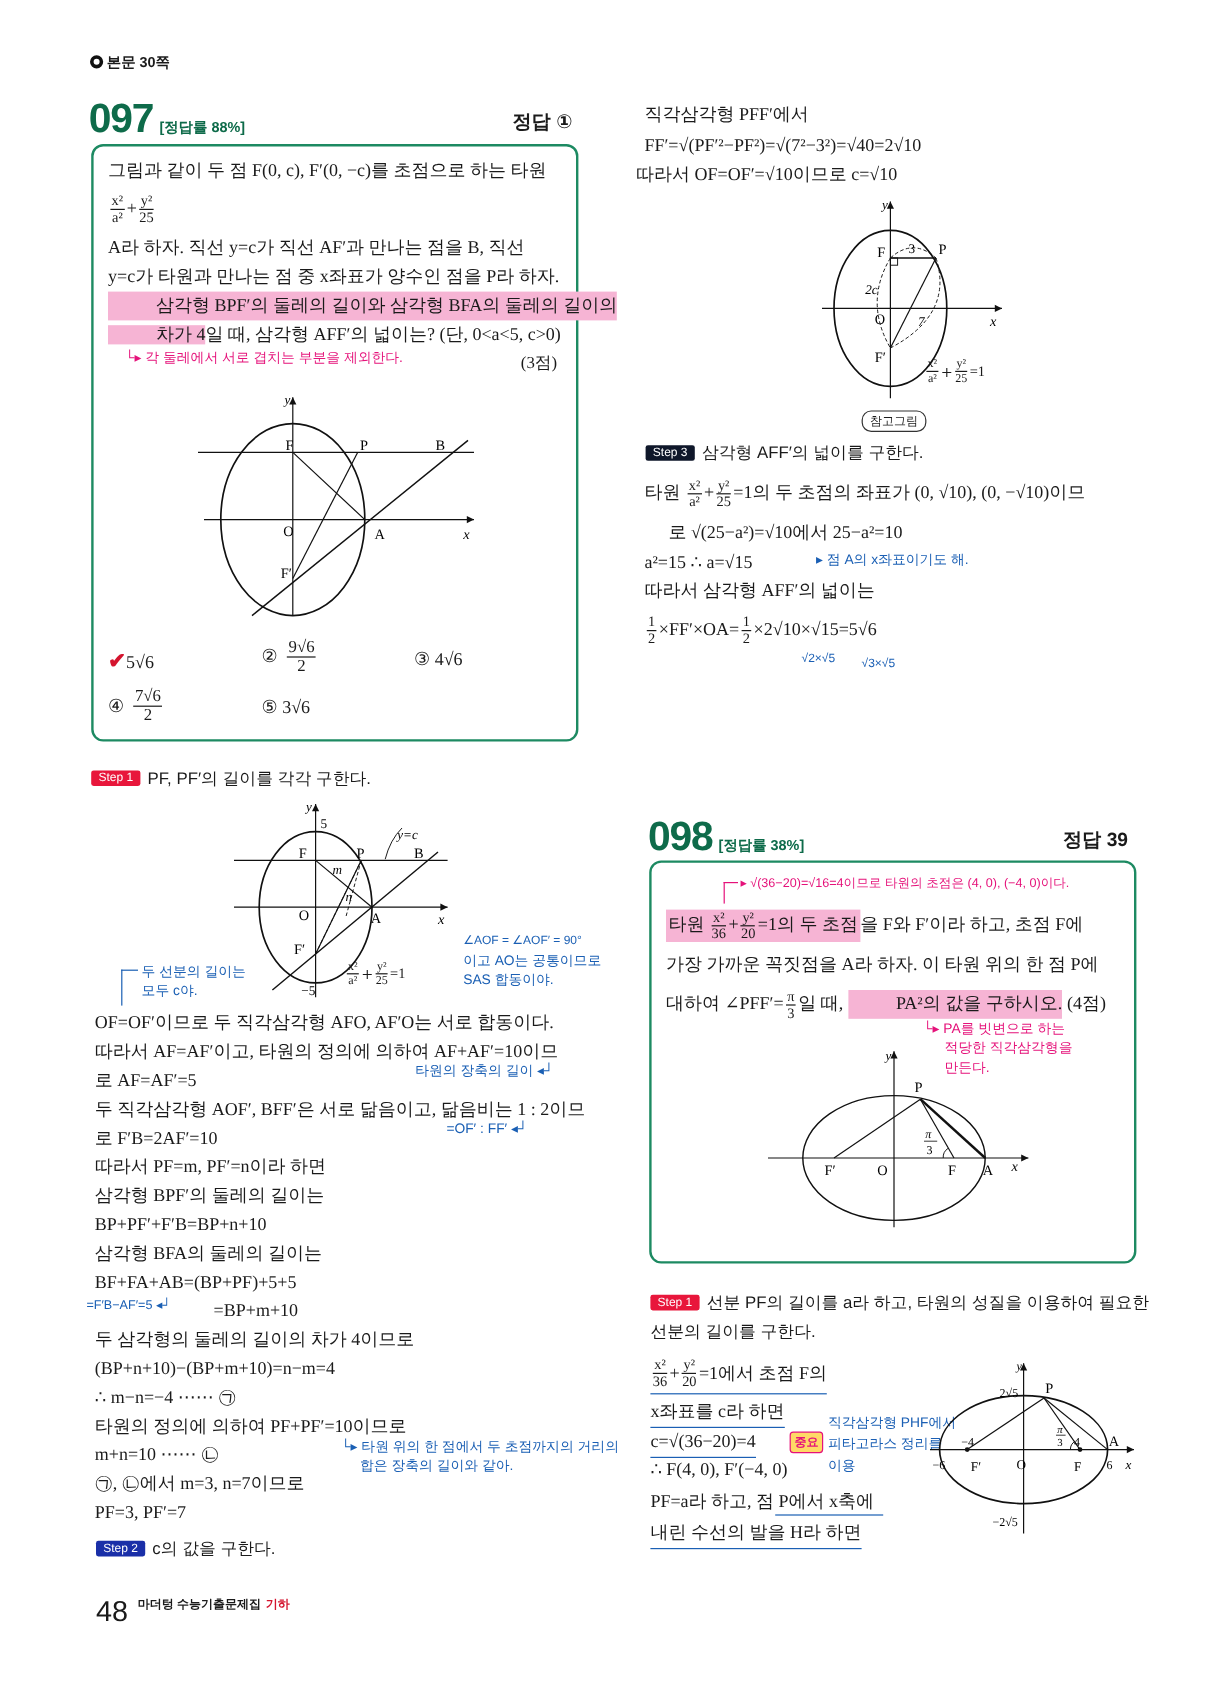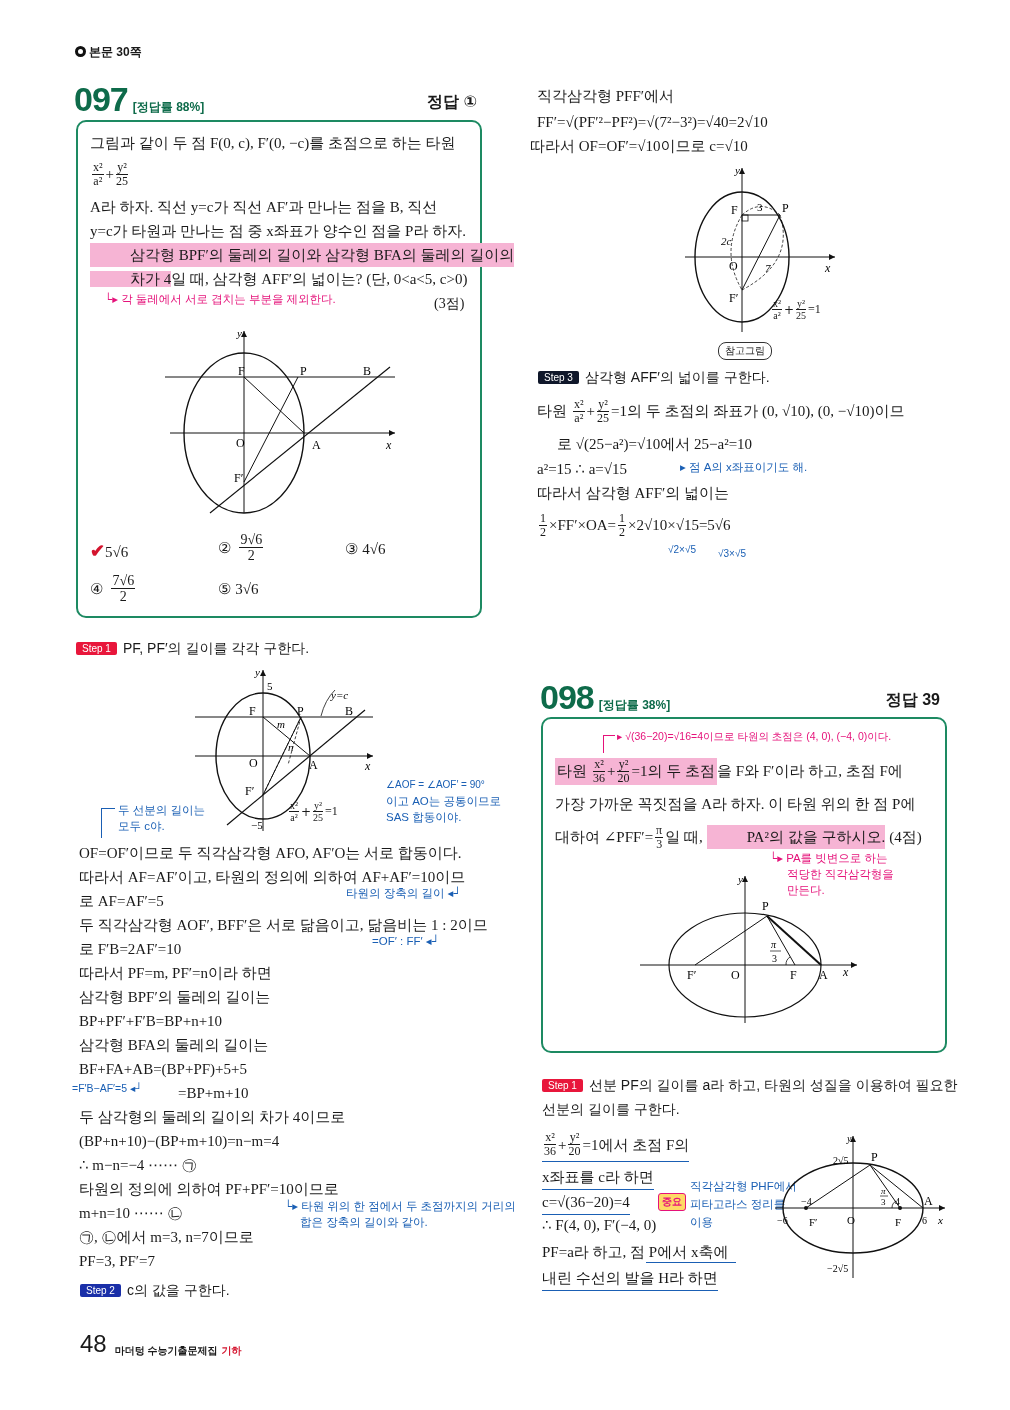--- a/index.html
+++ b/index.html
@@ -188,21 +188,21 @@
   <div style="padding-left:16px;">합은 장축의 길이와 같아.</div>
 </div>
 <div class="abs line ser" style="left:79px;top:1201px;">m+n=10            ⋯⋯ ㉡</div>
 <div class="abs line ser" style="left:79px;top:1225px;">㉠, ㉡에서 m=3, n=7이므로</div>
 <div class="abs line ser" style="left:79px;top:1249px;">PF=3, PF′=7</div>
 
 <div class="abs" style="left:80px;top:1280px;">
   <span class="step step-blue">Step 2</span><span class="step-title">c의 값을 구한다.</span>
 </div>
 
-<div class="abs sans" style="left:80px;top:1330px;display:flex;align-items:flex-end;">
+<div class="abs sans" style="left:80px;top:1330px;display:flex;align-items:flex-start;">
   <span style="font-size:24px;margin-right:8px;">48</span>
   <span style="font-size:10px;font-weight:bold;margin-right:4px;">마더텅 수능기출문제집</span>
   <span style="font-size:10px;font-weight:bold;color:#d4142e;">기하</span>
 </div>
 
 <div class="abs line ser" style="left:537px;top:84px;">직각삼각형 PFF′에서</div>
 <div class="abs line ser" style="left:537px;top:110px;">FF′=√(PF′²−PF²)=√(7²−3²)=√40=2√10</div>
 <div class="abs line ser" style="left:530px;top:134px;">따라서 OF=OF′=√10이므로 c=√10</div>
 
 <svg class="abs" style="left:685px;top:162px;" width="160" height="170" viewBox="0 0 160 170">

